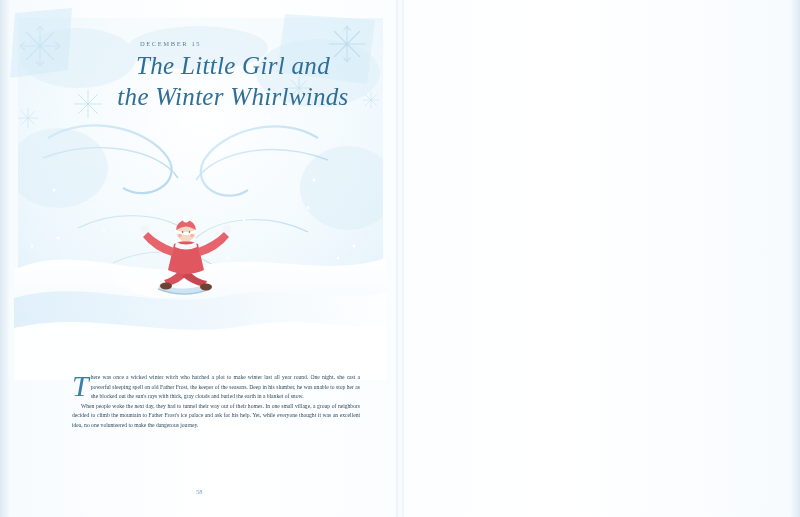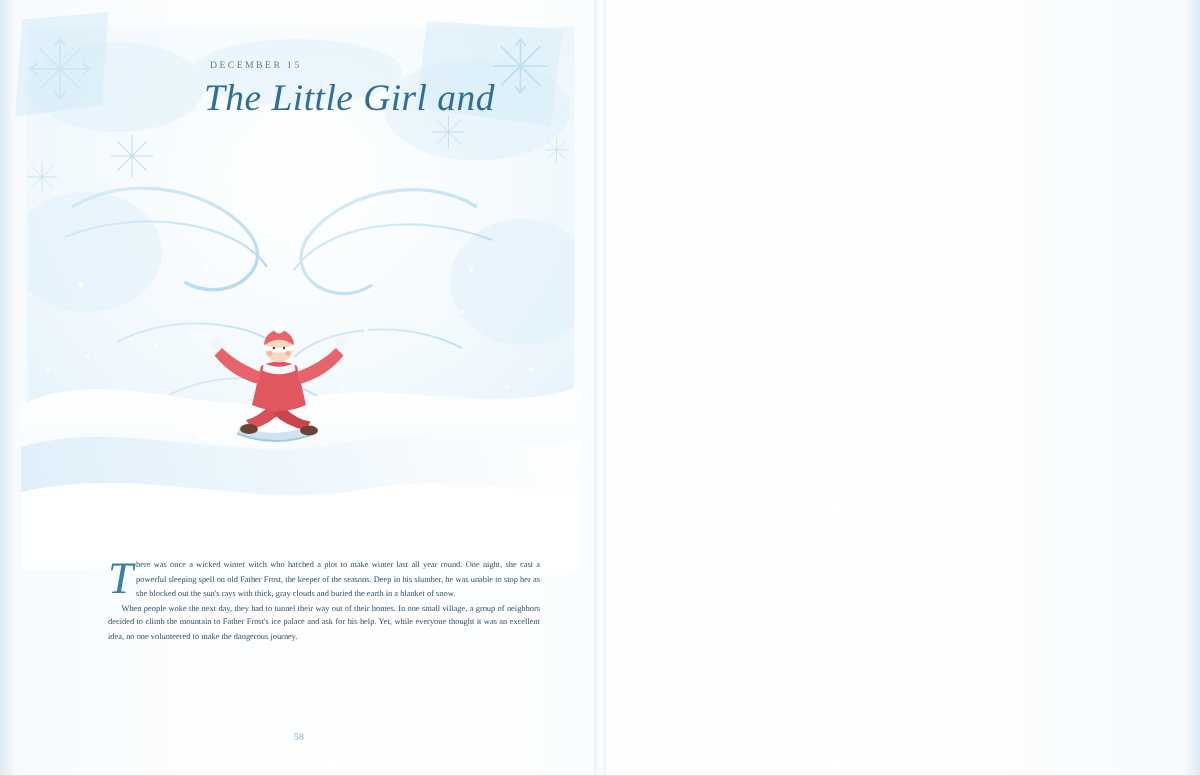--- a/index.html
+++ b/index.html
@@ -10,21 +10,21 @@
   body {
     width: 800px;
     height: 517px;
     overflow: hidden;
     font-family: "Liberation Serif", serif;
   }
   .spread {
     position: relative;
     width: 800px;
     height: 517px;
-    background: #a3a3a3;
+    background: #bef264;
     overflow: hidden;
   }
   .page {
     position: absolute;
     top: 0;
     height: 517px;
     background: #fdfeff;
     overflow: hidden;
   }
   .page-left {
@@ -317,20 +317,21 @@
           <circle cx="90" cy="80" r="1.3"></circle>
         <circle cx="340" cy="96" r="1.5"></circle>
           <circle cx="18" cy="96" r="1.2"></circle>
       </g>
     </svg>
 
     <div class="date-label">DECEMBER 15</div>
 
     <div class="title-block">
       <div class="title-main">The Little Girl and</div>
+      <div class="title-main">the Winter Whirlwinds</div>
     </div>
 
     <div class="col-left">
       <p class="first"><span class="dropcap">T</span><span>here was once a wicked winter witch who hatched a plot to make winter last all year round. One night, she cast a powerful sleeping spell on old Father Frost, the keeper of the seasons. Deep in his slumber, he was unable to stop her as she blocked out the sun's rays with thick, gray clouds and buried the earth in a blanket of snow.</span></p>
       <p><span>When people woke the next day, they had to tunnel their way out of their homes. In one small village, a group of neighbors decided to climb the mountain to Father Frost's ice palace and ask for his help. Yet, while everyone thought it was an excellent idea, no one volunteered to make the dangerous journey.</span></p>
     </div>
 
     <div class="folio folio-left">58</div>
   </div>
 

